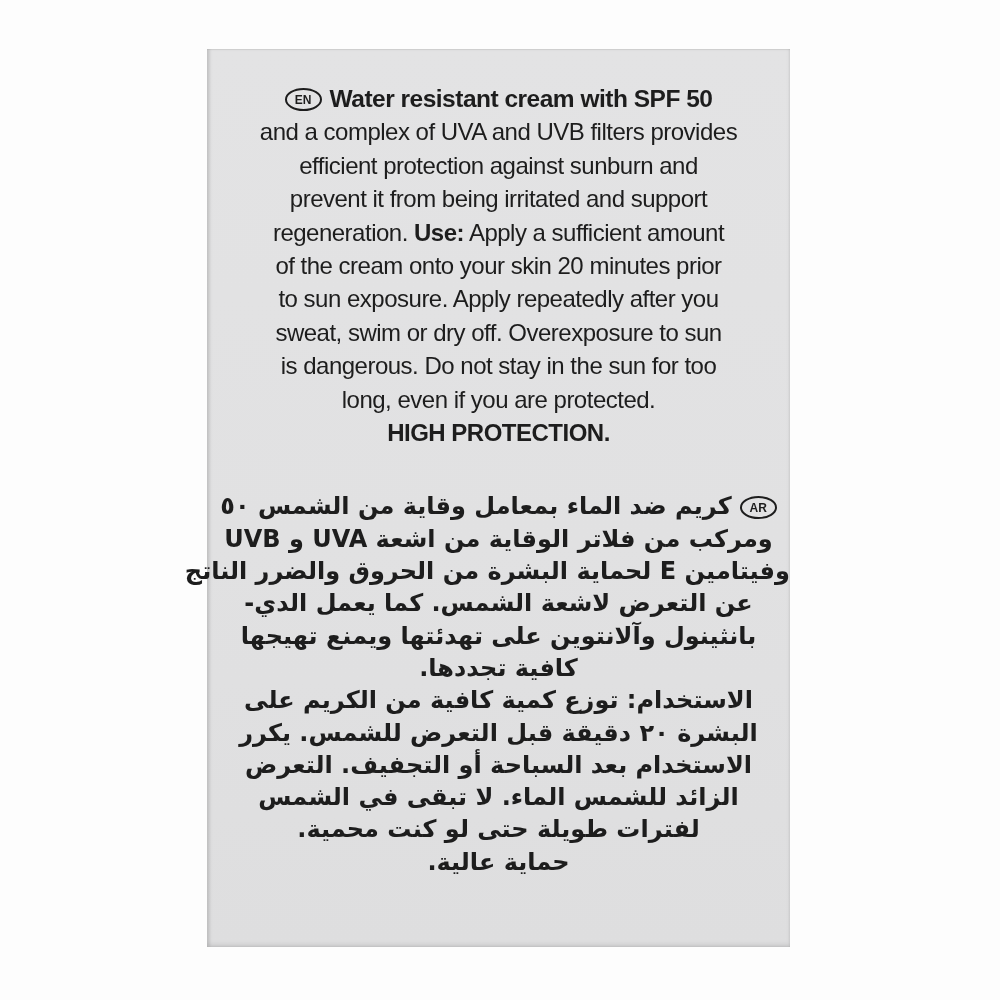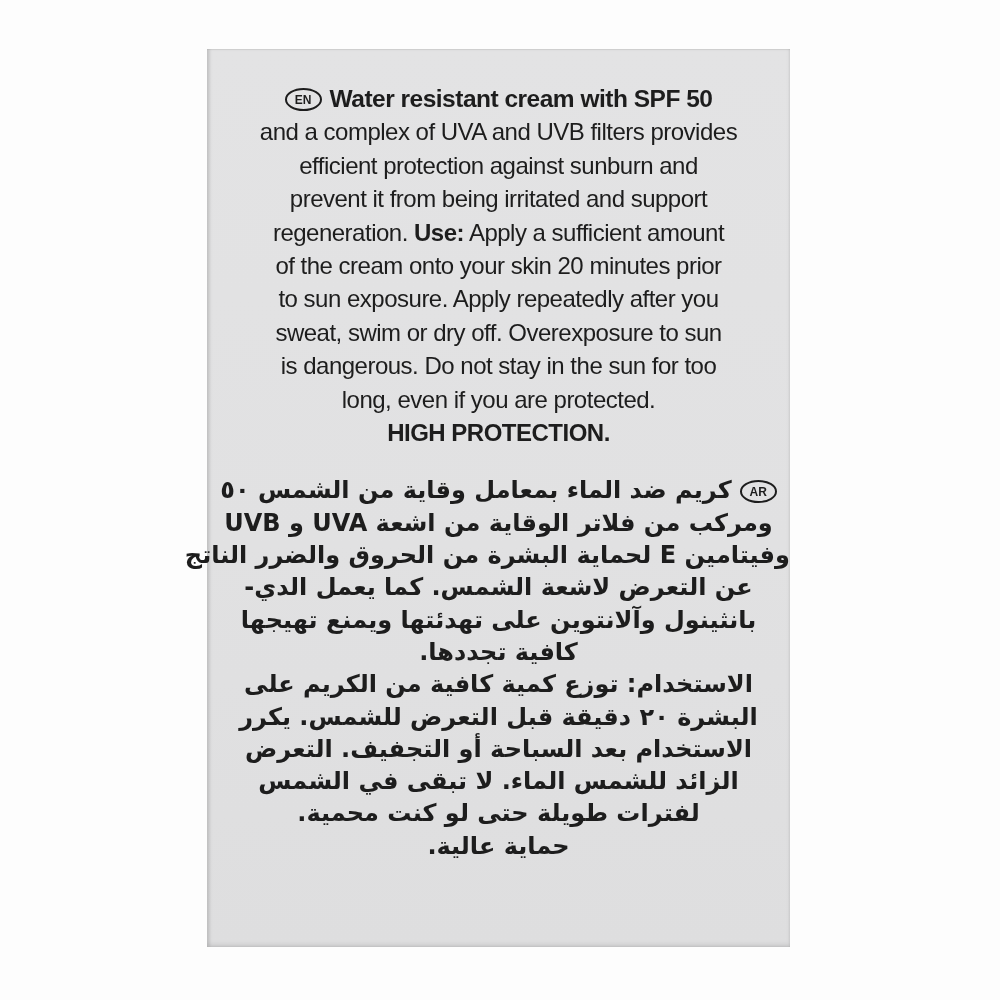--- a/index.html
+++ b/index.html
@@ -53,21 +53,21 @@
     letter-spacing: 0;
     line-height: 1;
     padding: 4px 5px 3px 5px;
     vertical-align: 3px;
     text-align: center;
     font-family: "Liberation Sans", sans-serif;
   }
   .en-block .lang-badge { margin-right: 8px; }
   .ar-block {
     direction: rtl;
-    margin-top: 25px;
+    margin-top: 41px;
     text-align: center;
     color: #1d1d1d;
     font-family: "DejaVu Sans", sans-serif;
     font-weight: bold;
     font-size: 24px;
     line-height: 32.3px;
   }
   .ar-block .lang-badge { margin-left: 8px; vertical-align: 2px; }
 </style>
 </head>

